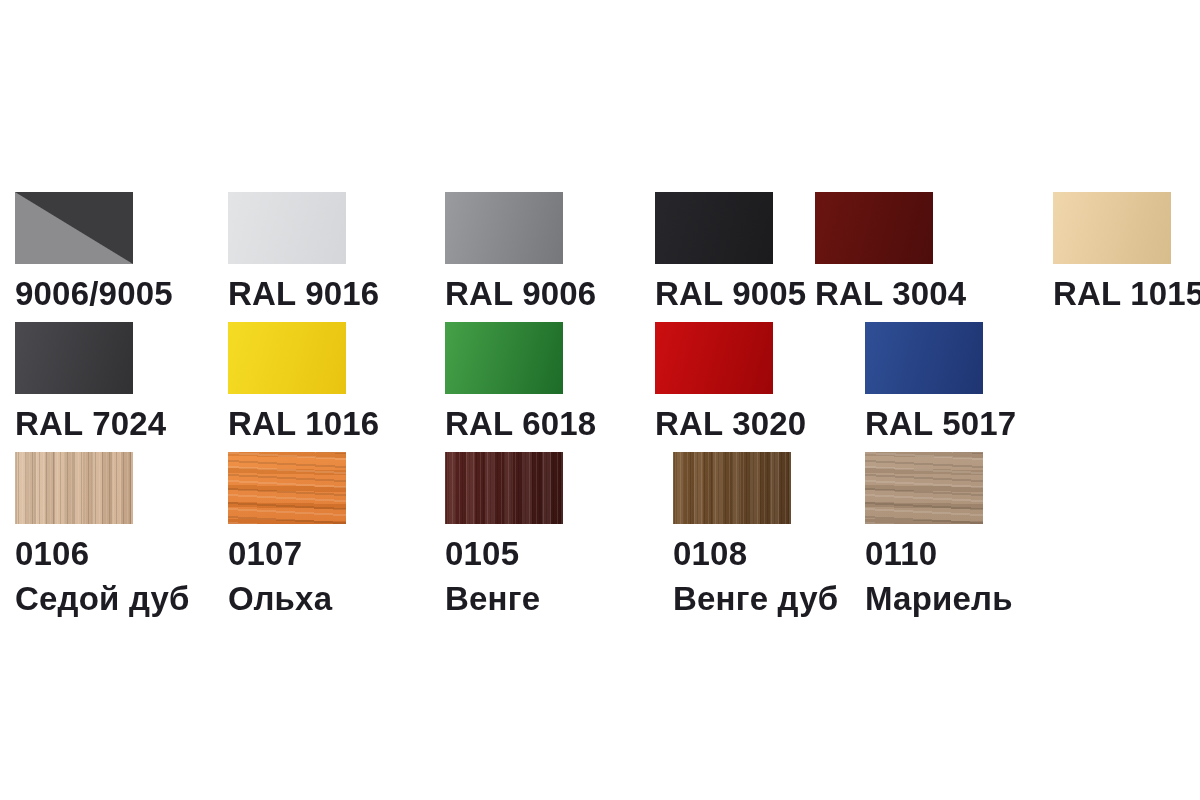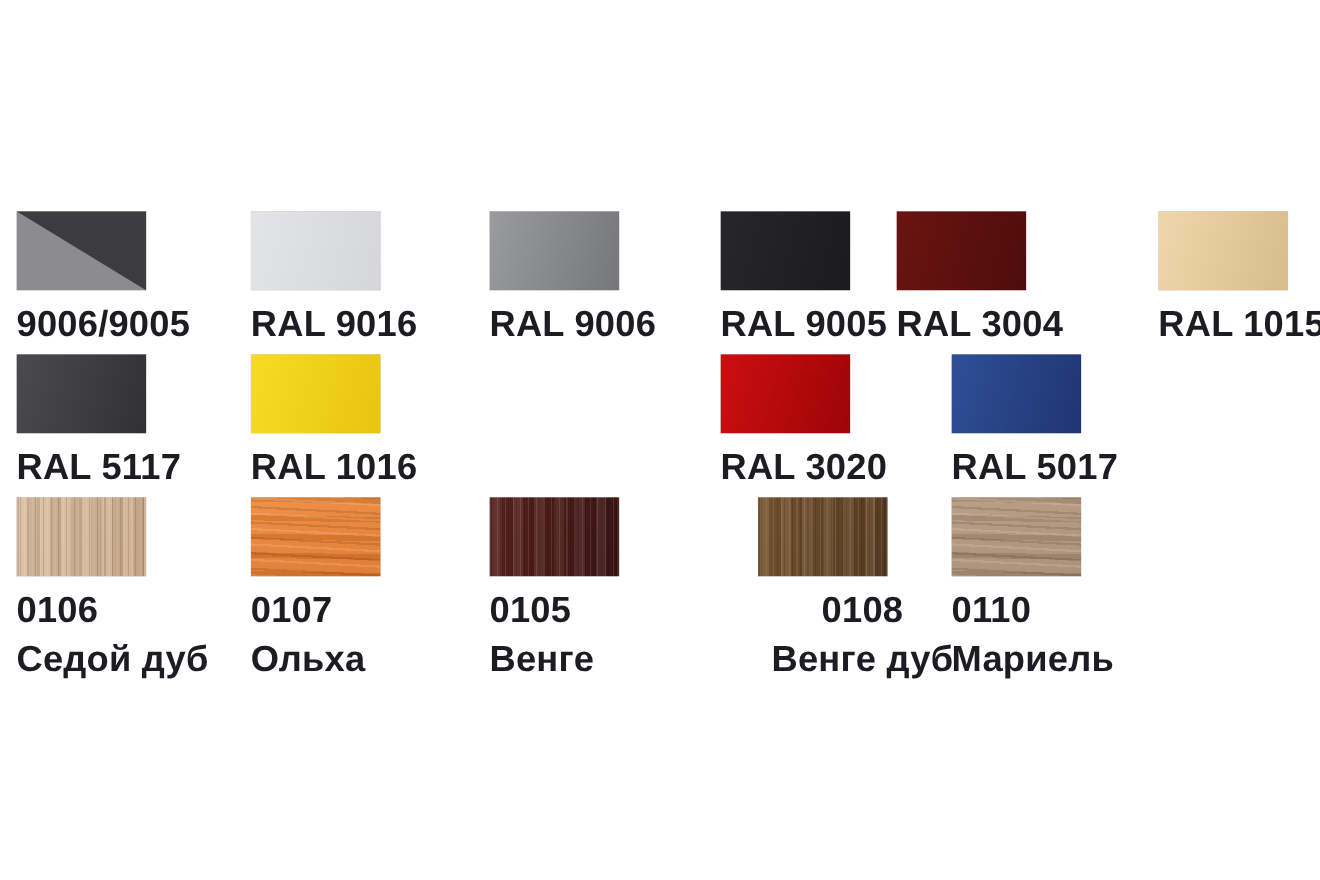--- a/index.html
+++ b/index.html
@@ -123,29 +123,37 @@
             <span class="ln1">RAL 1015</span>
           </div>
         </div>
       </div>
       <div class="swatch-row row-2">
         <div class="swatch-cell" style="left: 15px;">
           <div class="chip">
             <div class="chip-tex" style="background: linear-gradient(105deg, rgb(75, 75, 79) 0%, rgb(49, 49, 52) 100%);"></div>
           </div>
           <div class="label">
-            <span class="ln1">RAL 5117</span>
+            <span class="ln1">RAL 7024</span>
           </div>
         </div>
         <div class="swatch-cell" style="left: 228px;">
           <div class="chip">
             <div class="chip-tex" style="background: linear-gradient(105deg, rgb(245, 220, 36) 0%, rgb(232, 196, 16) 100%);"></div>
           </div>
           <div class="label">
             <span class="ln1">RAL 1016</span>
+          </div>
+        </div>
+        <div class="swatch-cell" style="left: 445px;">
+          <div class="chip">
+            <div class="chip-tex" style="background: linear-gradient(105deg, rgb(69, 161, 72) 0%, rgb(29, 107, 40) 100%);"></div>
+          </div>
+          <div class="label">
+            <span class="ln1">RAL 6018</span>
           </div>
         </div>
         <div class="swatch-cell" style="left: 655px;">
           <div class="chip">
             <div class="chip-tex" style="background: linear-gradient(105deg, rgb(204, 14, 16) 0%, rgb(157, 5, 7) 100%);"></div>
           </div>
           <div class="label">
             <span class="ln1">RAL 3020</span>
           </div>
         </div>
@@ -179,21 +187,21 @@
         </div>
         <div class="swatch-cell" style="left: 445px;">
           <div class="chip">
             <div class="chip-tex" style="background: repeating-linear-gradient(90deg, rgba(255, 255, 255, 0.1) 0px, rgba(255, 255, 255, 0.1) 1px, rgba(0, 0, 0, 0) 1px, rgba(0, 0, 0, 0) 3px, rgba(0, 0, 0, 0.13) 3px, rgba(0, 0, 0, 0.13) 4px, rgba(0, 0, 0, 0) 4px, rgba(0, 0, 0, 0) 7px), repeating-linear-gradient(90deg, rgba(0, 0, 0, 0.1) 0px, rgba(0, 0, 0, 0.1) 2px, rgba(255, 255, 255, 0.07) 2px, rgba(255, 255, 255, 0.07) 11px, rgba(0, 0, 0, 0.06) 11px, rgba(0, 0, 0, 0.06) 19px), linear-gradient(100deg, rgb(91, 36, 32) 0%, rgb(59, 21, 18) 100%);"></div>
           </div>
           <div class="label">
             <span class="ln1">0105</span>
             <span class="ln2">Венге</span>
           </div>
         </div>
-        <div class="swatch-cell" style="left: 689px; text-align: center;">
+        <div class="swatch-cell" style="left: 673px;">
           <div class="chip">
             <div class="chip-tex" style="background: repeating-linear-gradient(90deg, rgba(255, 255, 255, 0.1) 0px, rgba(255, 255, 255, 0.1) 1px, rgba(0, 0, 0, 0) 1px, rgba(0, 0, 0, 0) 3px, rgba(0, 0, 0, 0.13) 3px, rgba(0, 0, 0, 0.13) 4px, rgba(0, 0, 0, 0) 4px, rgba(0, 0, 0, 0) 7px), repeating-linear-gradient(90deg, rgba(0, 0, 0, 0.1) 0px, rgba(0, 0, 0, 0.1) 2px, rgba(255, 255, 255, 0.07) 2px, rgba(255, 255, 255, 0.07) 11px, rgba(0, 0, 0, 0.06) 11px, rgba(0, 0, 0, 0.06) 19px), linear-gradient(100deg, rgb(122, 86, 48) 0%, rgb(90, 61, 34) 100%);"></div>
           </div>
           <div class="label">
             <span class="ln1">0108</span>
             <span class="ln2">Венге дуб</span>
           </div>
         </div>
         <div class="swatch-cell" style="left: 865px;">
           <div class="chip">

